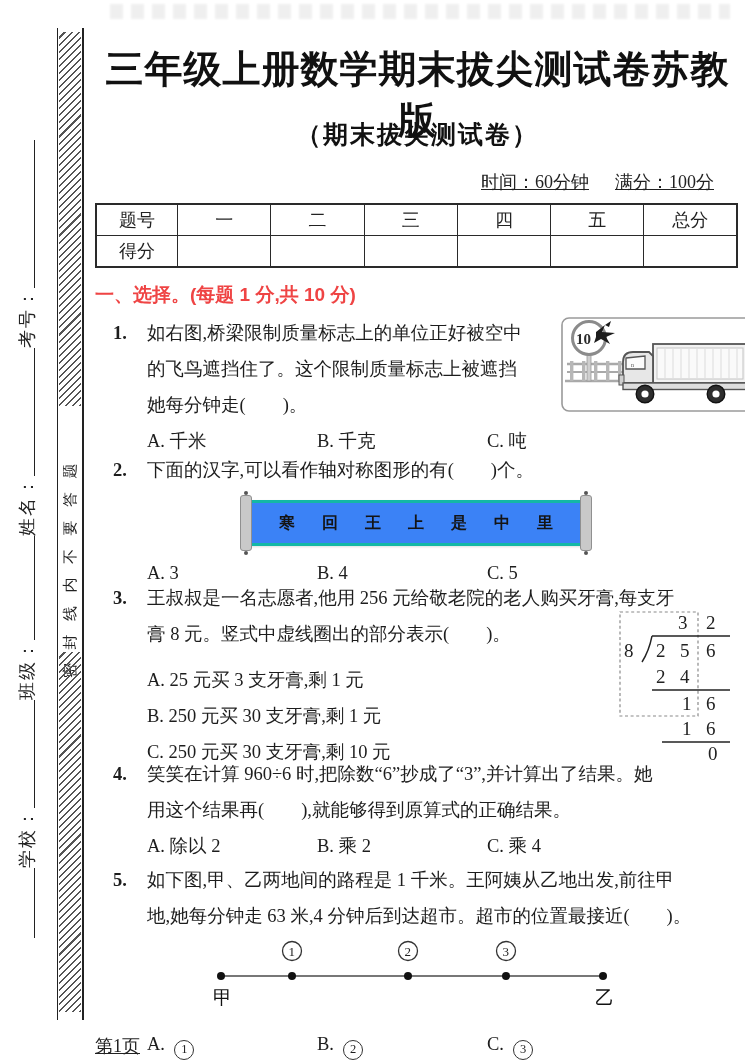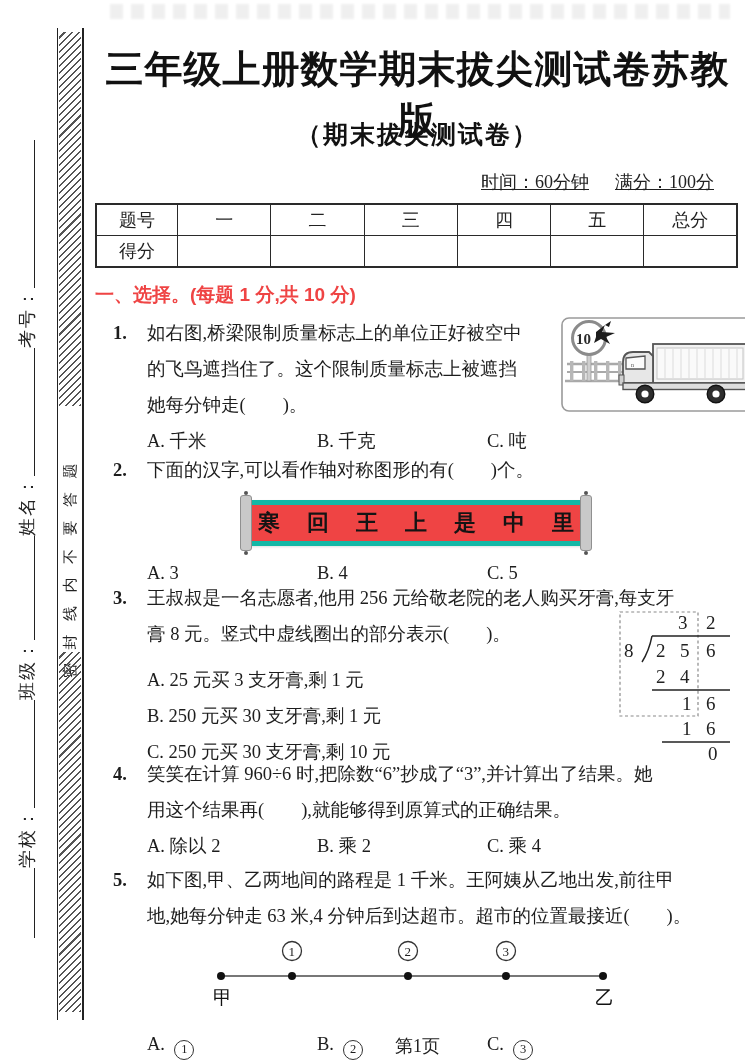--- a/index.html
+++ b/index.html
@@ -77,41 +77,41 @@
   .q-options-stacked .opt{white-space:nowrap;}
   .circ{
     display:inline-block;width:18px;height:18px;border:1.3px solid #333;border-radius:50%;
     text-align:center;line-height:17px;font-size:12.5px;vertical-align:-2.5px;letter-spacing:0;
   }
   
   .q1-fig{position:absolute;left:448px;top:2px;width:197px;height:95px;}
   
   .banner{position:relative;margin:5px 0 2px 127px;width:352px;height:60px;}
   .banner-band{
-    position:absolute;left:6px;right:6px;top:7px;bottom:7px;background:#ef4444;
-    border:5px solid #14b8a6;box-shadow:0 1px 2px rgba(0,0,0,.12);
+    position:absolute;left:6px;right:6px;top:7px;bottom:7px;background:#3b82f6;
+    border:3px solid #14b8a6;box-shadow:0 1px 2px rgba(0,0,0,.12);
     display:flex;align-items:center;justify-content:center;
     font-family:"Liberation Sans","DejaVu Sans",sans-serif;
-    font-size:22px;font-weight:800;color:#141414;letter-spacing:27px;text-indent:27px;
+    font-size:16px;font-weight:800;color:#141414;letter-spacing:27px;text-indent:27px;
     white-space:nowrap;overflow:hidden;
   }
   .roller{position:absolute;top:2px;bottom:2px;width:10px;background:#c9c9c9;
     border:1px solid #909090;border-radius:3px;}
   .roller.left{left:0}.roller.right{right:0}
   .roller:before,.roller:after{
     content:"";position:absolute;left:3px;width:4px;height:4px;background:#555;
     border-radius:50%;
   }
   .roller:before{top:-5px}.roller:after{bottom:-5px}
   
   .division{position:absolute;left:505px;top:30px;}
   
   .numline{margin:2px 0 4px 100px;}
   .footer{
-    position:absolute;top:1022px;width:100%;text-align:center;font-size:18px;color:#222;
+    position:absolute;top:1022px;width:100%;font-size:18px;color:#222;text-decoration:underline;
   }
   svg text{font-family:"Liberation Serif","DejaVu Serif",serif;}
 </style>
 </head>
 <body>
 
 <div class="page">
 
   <div class="side-labels">
     <span class="blank bw1"></span>

